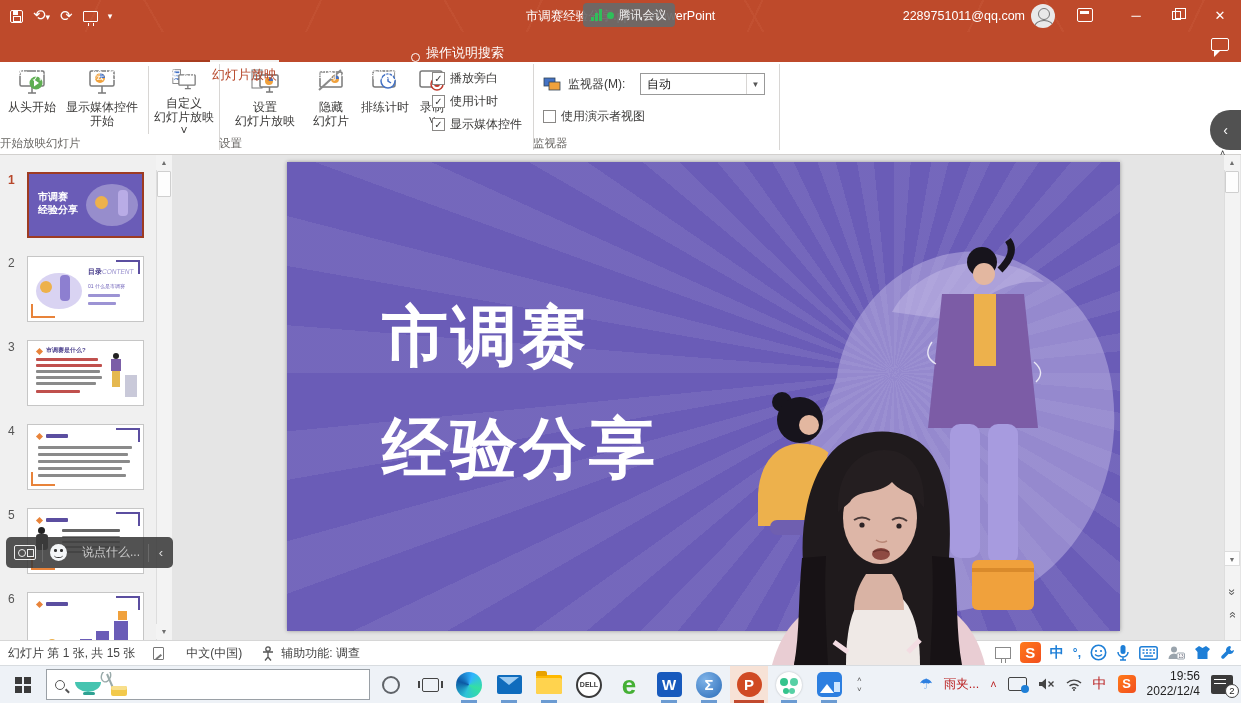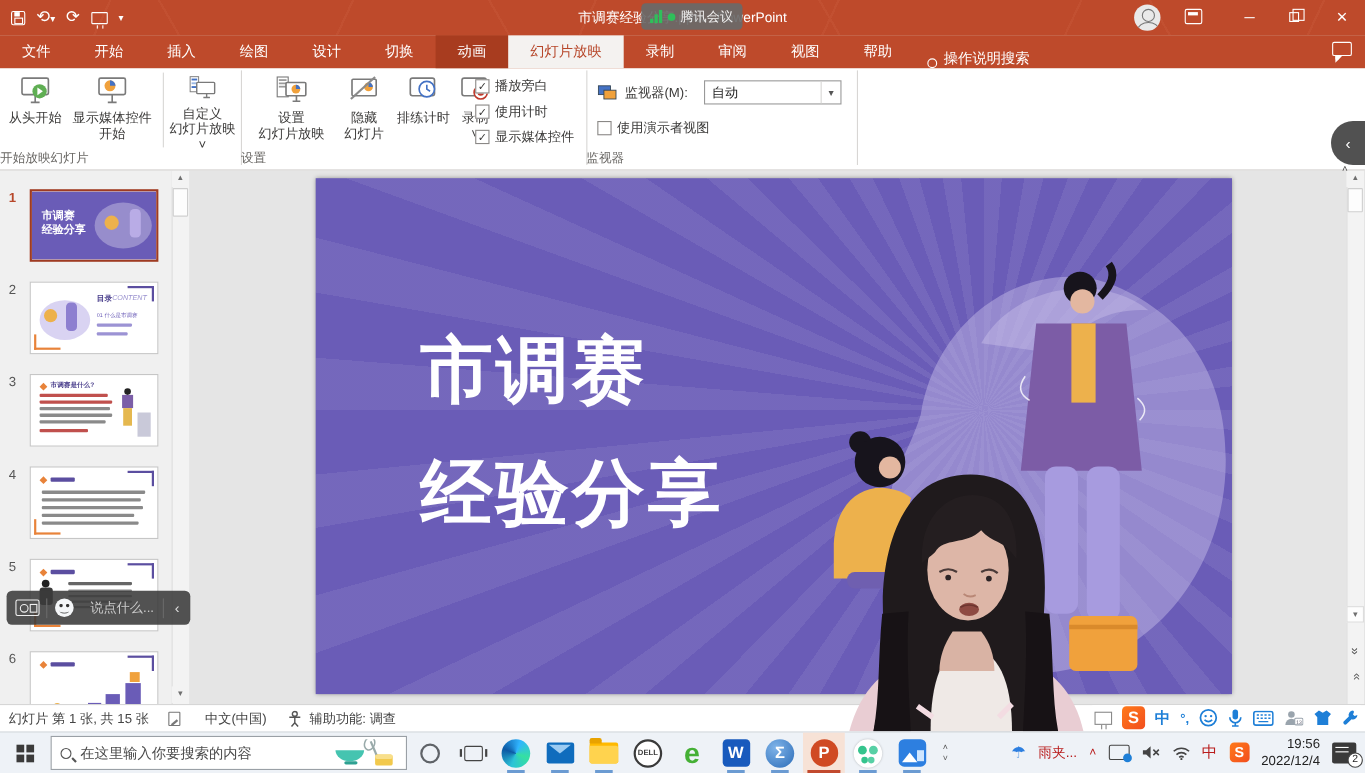--- a/index.html
+++ b/index.html
@@ -32,21 +32,21 @@
   #avatar:after{content:"";position:absolute;left:3px;top:16px;width:18px;height:12px;border-radius:50%;border:1.5px solid #777;}
   #ribbon-opts{right:148px;top:8px;width:16px;height:14px;border:1.5px solid #fff;border-radius:2px;}
   #ribbon-opts:before{content:"";position:absolute;left:2px;top:2px;width:9px;height:3px;background:#fff;}
   .winbtn{top:0;width:42px;height:32px;color:#fff;text-align:center;line-height:32px;font-size:13px;cursor:default;}
   #btn-min{right:84px;}#btn-restore{right:42px;}#btn-close{right:0;}
   .restore-glyph{position:absolute;left:15px;top:11px;width:9px;height:9px;border:1.2px solid #fff;background:transparent;}
   .restore-glyph:before{content:"";position:absolute;left:2px;top:-4px;width:9px;height:9px;border:1.2px solid #fff;}
 
   
   #tabrow{left:0;top:32px;width:1241px;height:30px;background:#BE4A2B;display:flex;align-items:stretch;z-index:49;}
-  .tab{padding:0 20px;line-height:30px;font-size:13px;color:#fff;white-space:nowrap;cursor:default;}
+  .tab{padding:0 2px;line-height:30px;font-size:13px;color:#fff;white-space:nowrap;cursor:default;margin-top:28px;}
   .tab.hover{background:#A83C1F;}
   .tab.active{background:#F4F2F0;color:#B7472A;}
   .assist{display:flex;align-items:flex-end;gap:6px;padding:0 12px;color:#fff;font-size:13px;}
   .bulb{width:9px;height:9px;border:1.5px solid #fff;border-radius:50%;position:relative;}
   .bulb:after{content:"";position:absolute;left:2px;top:9px;width:3px;height:3px;border-left:1.5px solid #fff;border-right:1.5px solid #fff;}
   #comment-icon{right:12px;top:38px;width:18px;height:13px;border:1.5px solid #fff;border-radius:2px;z-index:51;}
   #comment-icon:after{content:"";position:absolute;left:2px;top:12px;border:3px solid transparent;border-top-color:#fff;border-left-color:#fff;}
 
   
   #ribbon{left:0;top:62px;width:1241px;height:93px;background:#FFF;border-bottom:1px solid #D2D0CE;z-index:10;}
@@ -173,20 +173,21 @@
     <div class="abs" id="win-title">市调赛经验分享.pptx - PowerPoint</div>
     <div class="abs" id="meet-badge">
       <span class="bars">
           <i style="height:4px"></i>
           <i style="height:8px"></i>
           <i style="height:12px"></i>
         </span>
       <span class="gdot"></span>
       <span>腾讯会议</span>
     </div>
+    <div class="abs" id="account">2289751011@qq.com</div>
     <div class="abs" id="avatar"></div>
     <div class="abs" id="ribbon-opts"></div>
     <div class="abs winbtn" id="btn-min">─</div>
     <div class="abs winbtn" id="btn-restore">
         <span class="restore-glyph"></span>
       </div>
     <div class="abs winbtn" id="btn-close">✕</div>
   </div>
 
   <div class="abs" id="tabrow">
@@ -529,21 +530,20 @@
     <div id="start">
         <span class="winlogo">
           <i></i>
           <i></i>
           <i></i>
           <i></i>
         </span>
       </div>
     <div id="searchbox">
       <span class="mag"></span>
-      <span class="stext">在这里输入你要搜索的内容</span>
       <svg width="58" height="26" viewBox="0 0 58 26">
           <path d="M2,10 a13,10 0 0 0 26,0 Z" fill="#45C4B0"></path>
           <rect x="10" y="20" width="12" height="3" rx="1.5" fill="#2FA192"></rect>
           <path d="M34,2 l6,14" stroke="#9aa" stroke-width="2"></path>
           <ellipse cx="33" cy="4" rx="4.5" ry="6" fill="none" stroke="#9aa" stroke-width="1.4" transform="rotate(20 33 4)"></ellipse>
           <rect x="38" y="14" width="16" height="10" rx="2" fill="#F2C94C"></rect>
           <rect x="38" y="14" width="16" height="4" rx="2" fill="#F8DF8B"></rect>
         </svg>
     </div>
     <span class="cortana"></span>

